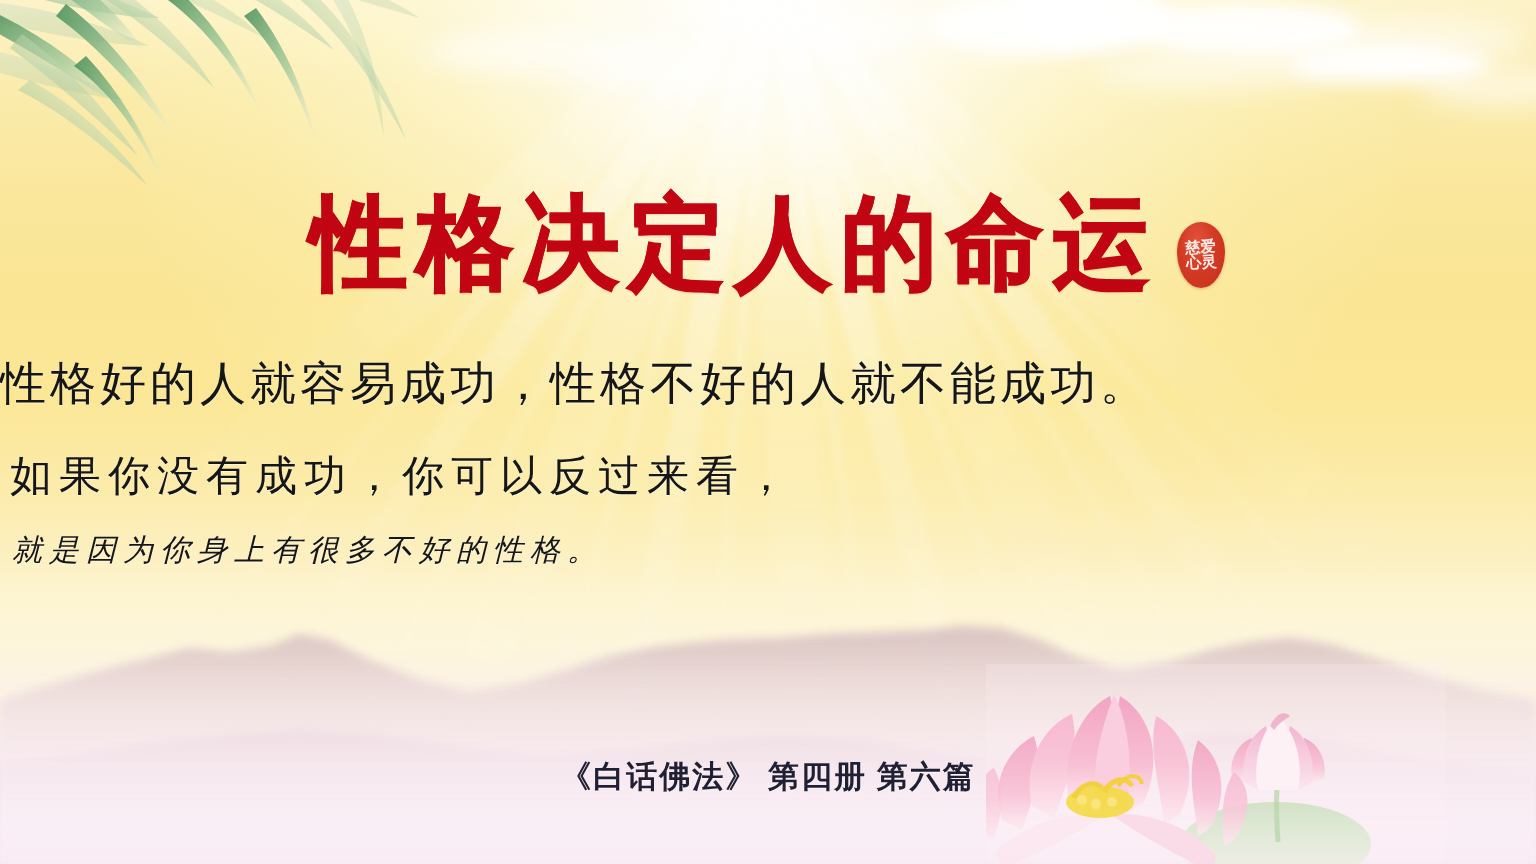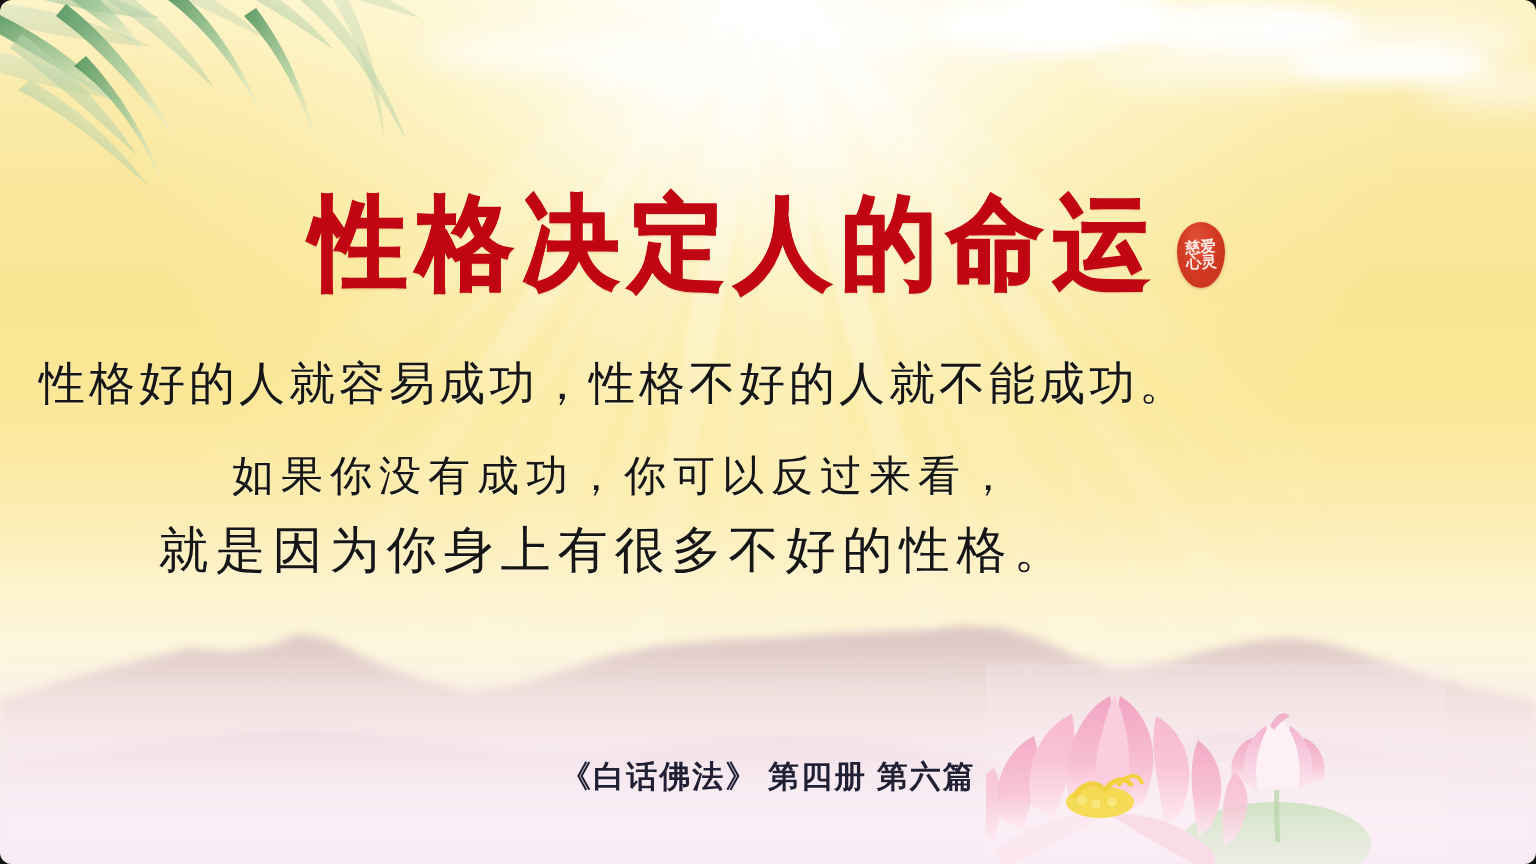--- a/index.html
+++ b/index.html
@@ -25,21 +25,20 @@
         #fae79c 22%,
         #fae594 34%,
         #fbe796 46%,
         #fcecae 58%,
         #fdf3cd 68%,
         #fdf6dd 75%,
         #fdf3e2 82%,
         #fbeeea 89%,
         #f8ebf0 95%,
         #f6e9f1 100%);
-    border-radius: 12px;
   }
 
   
   .sun-glow {
     position: absolute;
     left: 50%;
     top: -380px;
     width: 1250px;
     height: 950px;
     transform: translateX(-50%);
@@ -154,33 +153,33 @@
     transform: rotate(-4deg) scale(1.02);
     font-family: "Liberation Serif", "DejaVu Serif", serif;
     opacity: .96;
   }
 
   .body-block {
     position: absolute;
     left: 0;
     top: 352px;
     width: 1228px;
-    text-align: center;
+    text-align: left;
     color: #1b1b1b;
   }
   .line {
     font-family: "Liberation Serif", "DejaVu Serif", serif;
     color: #161616;
     white-space: nowrap;
     text-shadow: 0 1px 1px rgba(255,255,255,.55);
   }
   .line-1 { font-size: 46px; letter-spacing: 4px; line-height: 64px; margin-bottom: 30px; }
   .line-2 { font-size: 56px; letter-spacing: 14px; line-height: 76px; margin-bottom: 18px; padding-left: 14px;}
-  .line-3 { font-size: 42px; letter-spacing: 7px; line-height: 60px; margin-bottom: 14px; padding-left: 20px;}
-  .line-4 { font-size: 50px; letter-spacing: 7px; line-height: 60px; padding-left: 1px;}
+  .line-3 { font-size: 42px; letter-spacing: 7px; line-height: 60px; margin-bottom: 14px; padding-left: 10px;}
+  .line-4 { font-size: 30px; letter-spacing: 7px; line-height: 60px; padding-left: 12px; font-style: italic;}
 
   .footer {
     position: absolute;
     left: 0;
     top: 756px;
     width: 1536px;
     text-align: center;
   }
   .footer-text {
     font-family: "Liberation Serif", "DejaVu Serif", serif;

